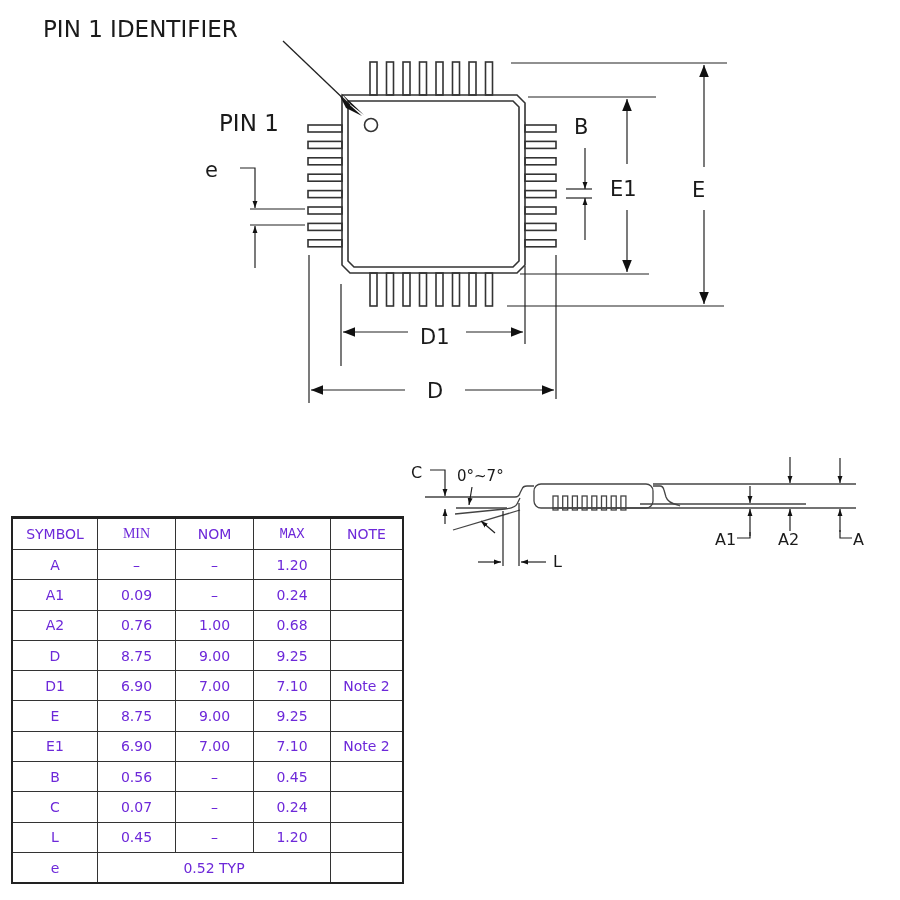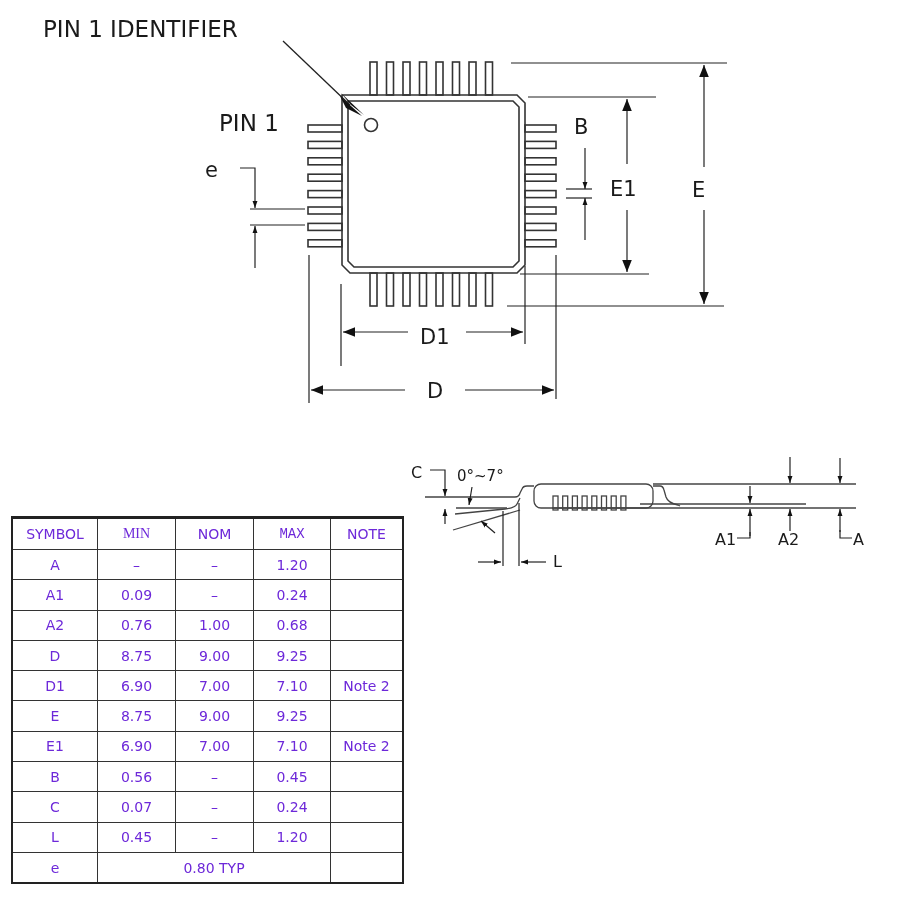--- a/index.html
+++ b/index.html
@@ -281,17 +281,17 @@
       </tr>
       <tr>
         <td>L</td>
         <td>0.45</td>
         <td>–</td>
         <td>1.20</td>
         <td></td>
       </tr>
       <tr id="typ-row">
       <td>e</td>
-      <td colspan="3">0.80 TYP</td>
+      <td colspan="3">0.52 TYP</td>
       <td></td>
     </tr>
   </tbody>
 </table>
 
 </body></html>

